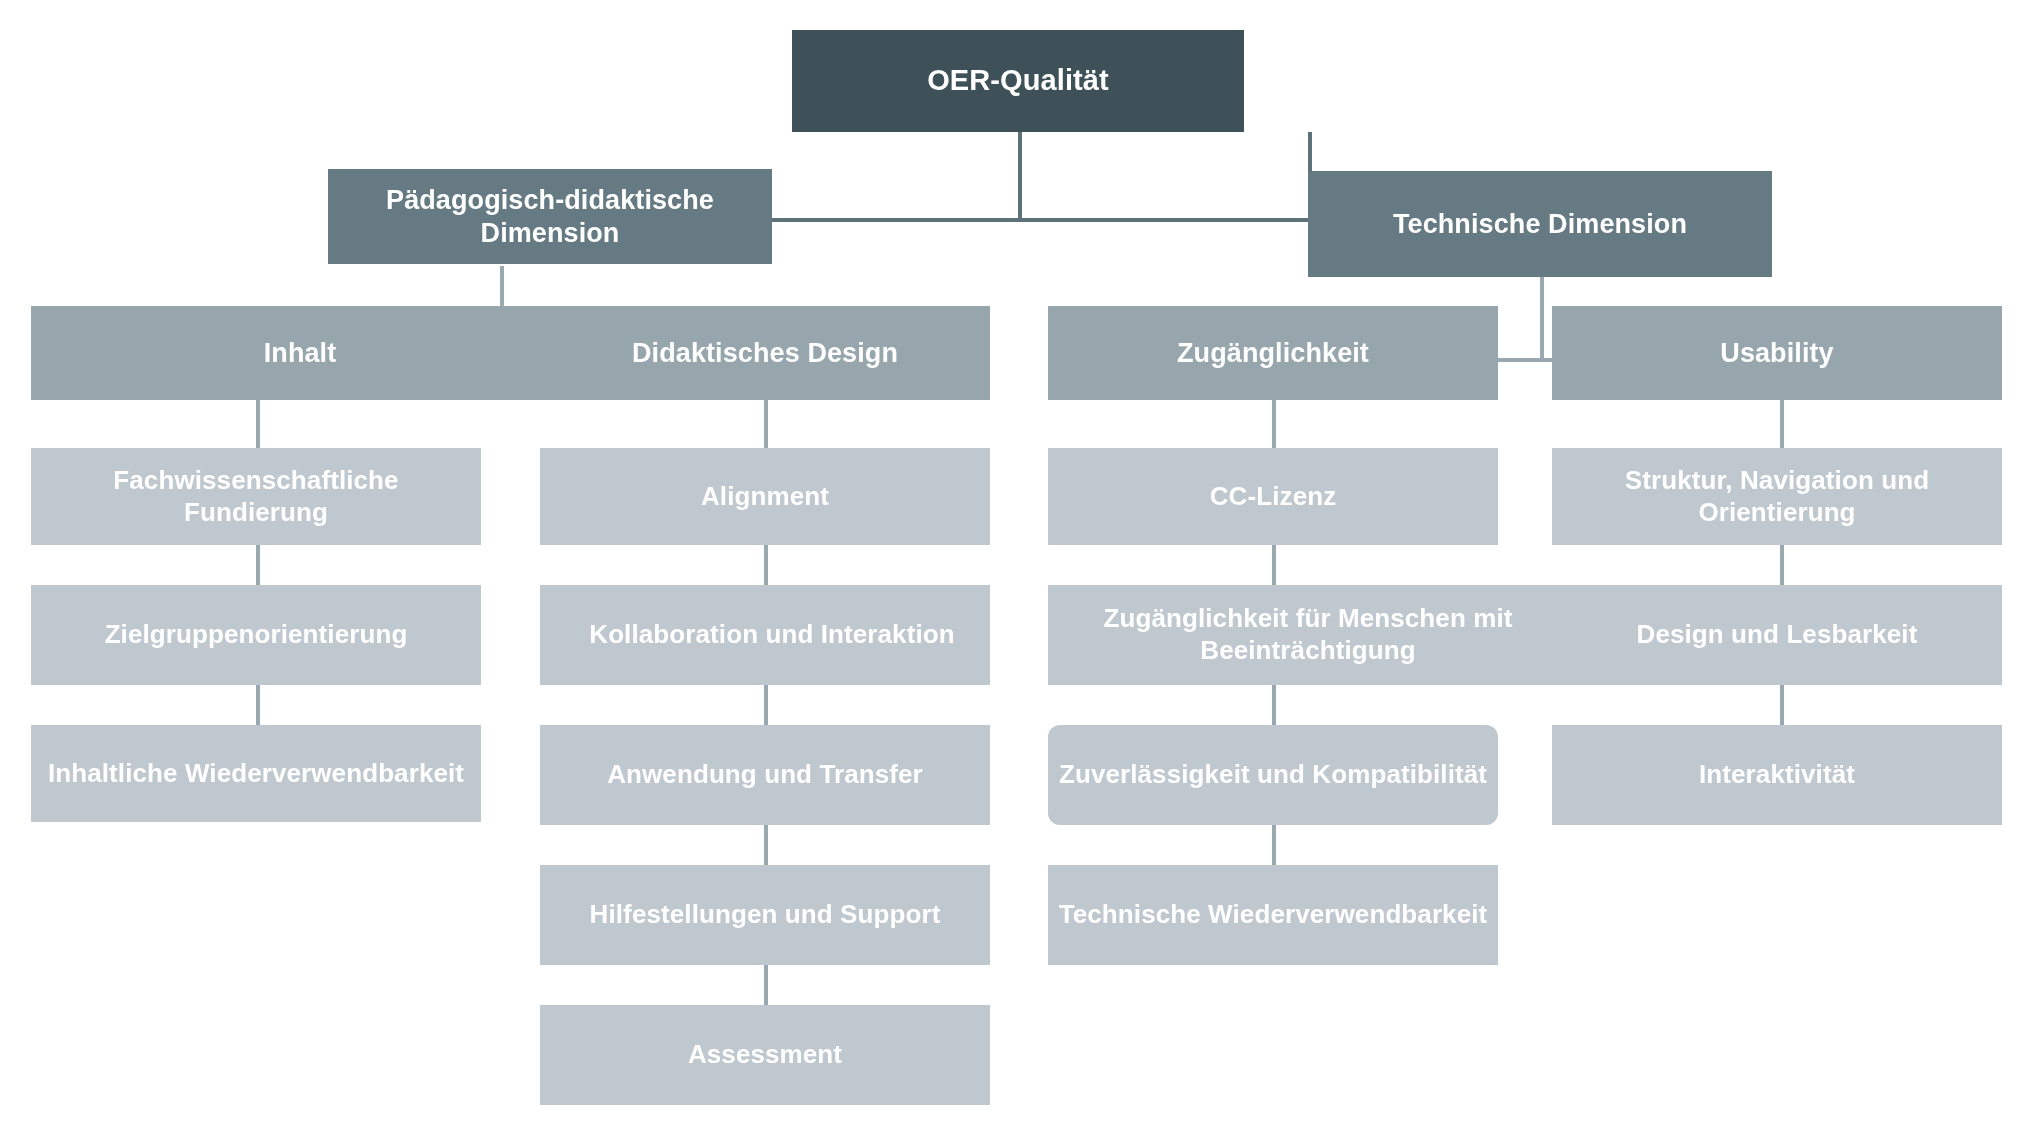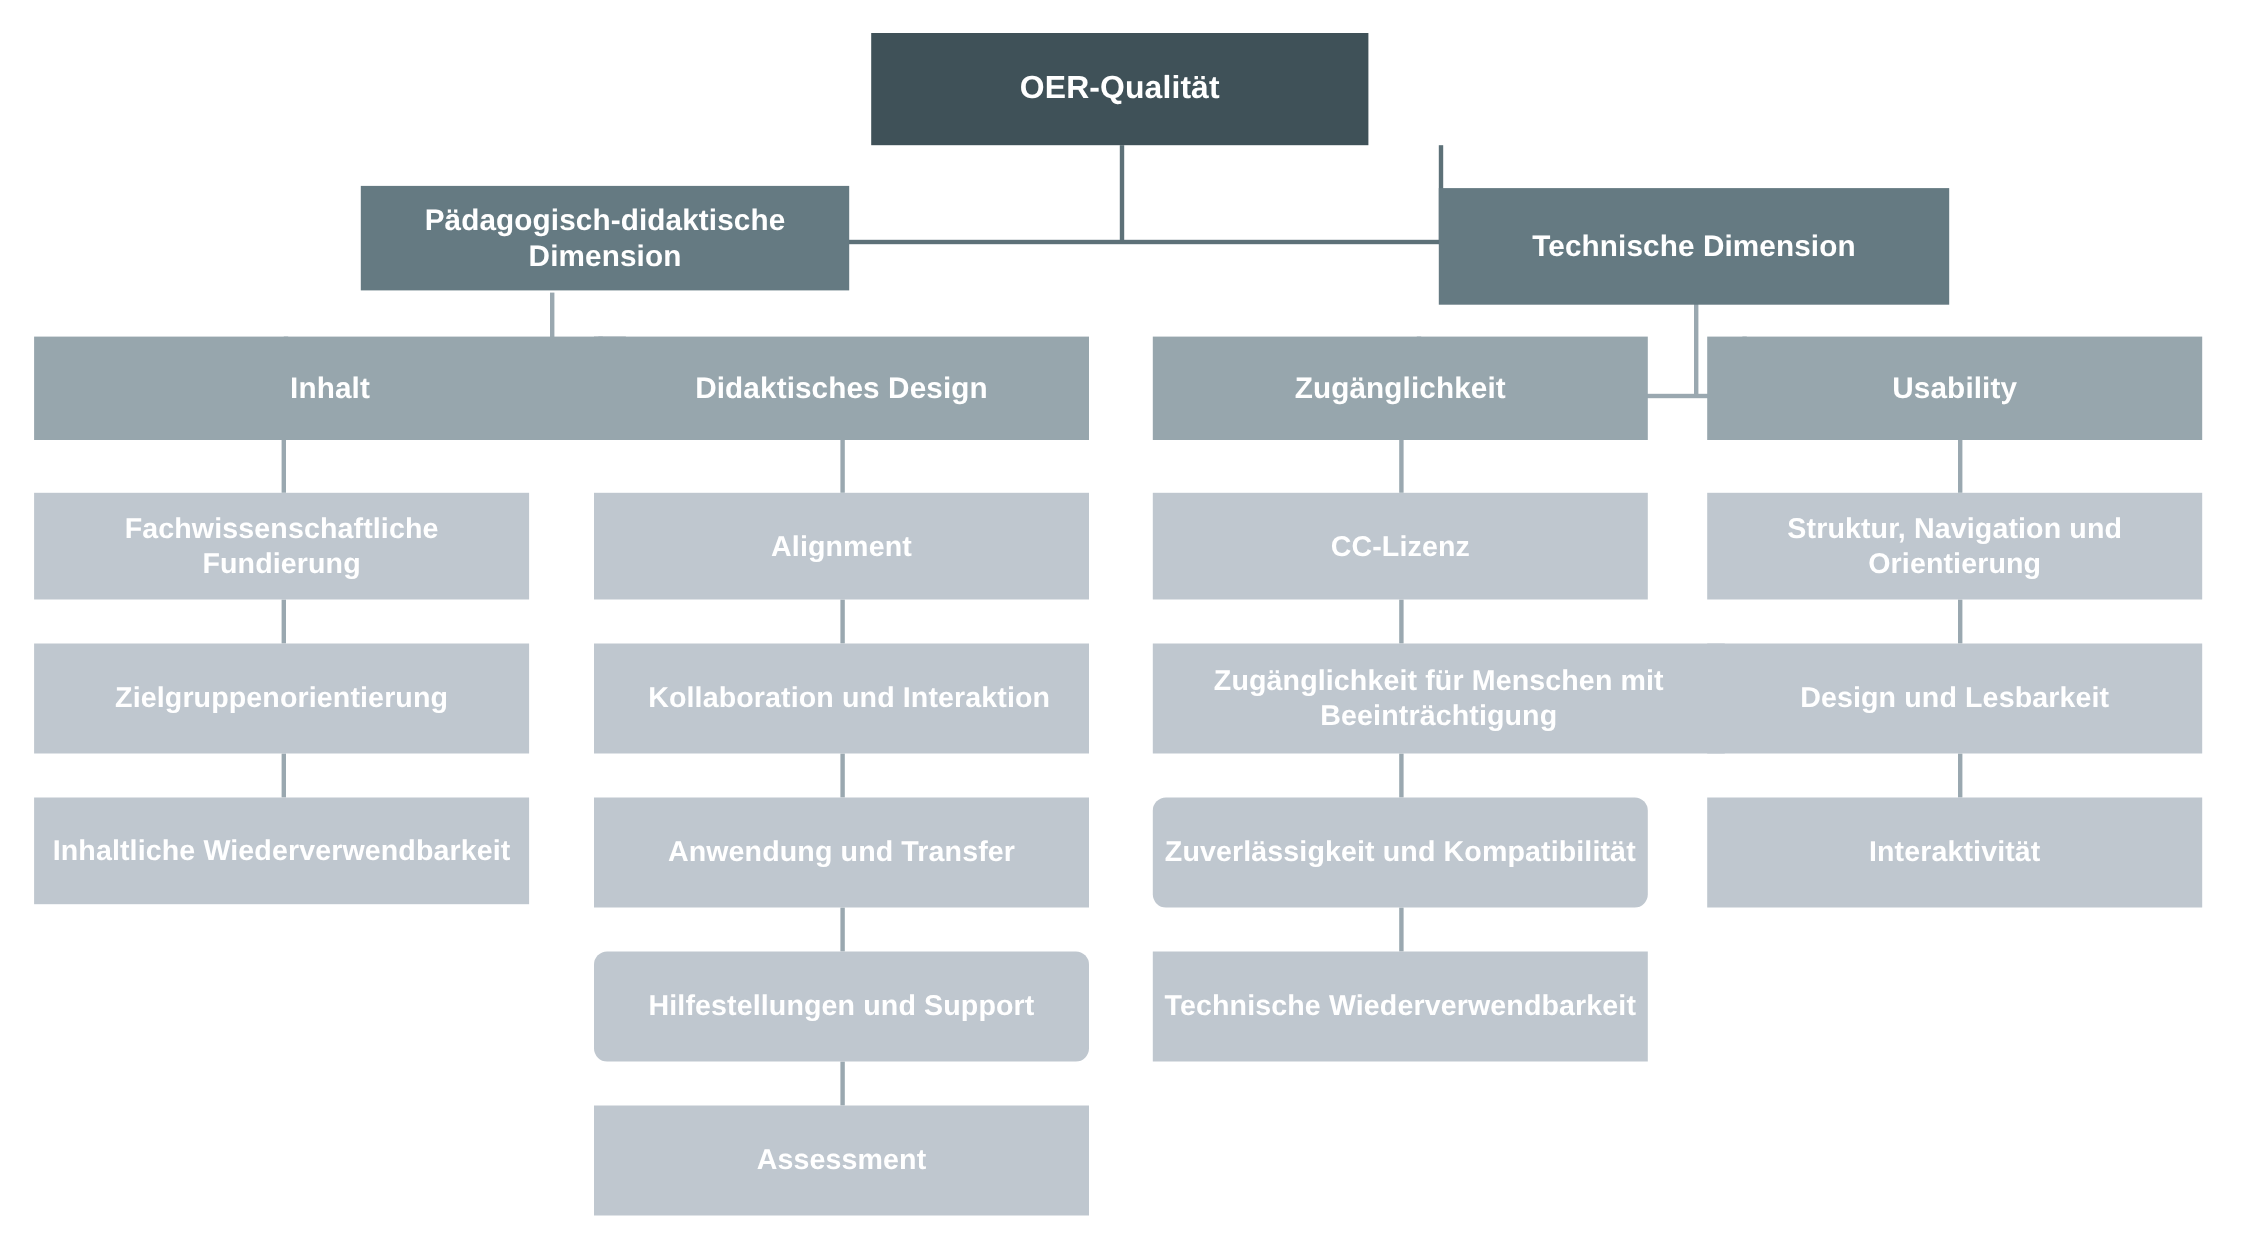--- a/index.html
+++ b/index.html
@@ -98,21 +98,21 @@
 
   <div class="node lvl-cat" style="left:1552px; top:306px; width:450px; height:94px;">Usability</div>
 
   <div class="node lvl-leaf" style="left:31px; top:448px; width:450px; height:97px;">Fachwissenschaftliche Fundierung</div>
   <div class="node lvl-leaf" style="left:31px; top:585px; width:450px; height:100px;">Zielgruppenorientierung</div>
   <div class="node lvl-leaf" style="left:31px; top:725px; width:450px; height:97px;">Inhaltliche Wiederverwendbarkeit</div>
 
   <div class="node lvl-leaf" style="left:540px; top:448px; width:450px; height:97px;">Alignment</div>
   <div class="node lvl-leaf" style="left:540px; top:585px; width:450px; height:100px;padding-left:24px;">Kollaboration und Interaktion</div>
   <div class="node lvl-leaf" style="left:540px; top:725px; width:450px; height:100px;">Anwendung und Transfer</div>
-  <div class="node lvl-leaf" style="left:540px; top:865px; width:450px; height:100px;border-radius:12px;">Hilfestellungen und Support</div>
+  <div class="node lvl-leaf" style="left:540px; top:865px; width:450px; height:100px;">Hilfestellungen und Support</div>
   <div class="node lvl-leaf" style="left:540px; top:1005px; width:450px; height:100px;">Assessment</div>
 
   <div class="node lvl-leaf" style="left:1048px; top:448px; width:450px; height:97px;">CC-Lizenz</div>
   <div class="node lvl-leaf" style="left:1048px; top:585px; width:520px; height:100px;">Zugänglichkeit für Menschen mit Beeinträchtigung</div>
   <div class="node lvl-leaf" style="left:1048px; top:725px; width:450px; height:100px;border-radius:12px;">Zuverlässigkeit und Kompatibilität</div>
   <div class="node lvl-leaf" style="left:1048px; top:865px; width:450px; height:100px;">Technische Wiederverwendbarkeit</div>
 
   <div class="node lvl-leaf" style="left:1552px; top:448px; width:450px; height:97px;">Struktur, Navigation und Orientierung</div>
   <div class="node lvl-leaf" style="left:1552px; top:725px; width:450px; height:100px;">Interaktivität</div>
   <div class="node lvl-leaf" style="left:1552px; top:585px; width:450px; height:100px;">Design und Lesbarkeit</div>

